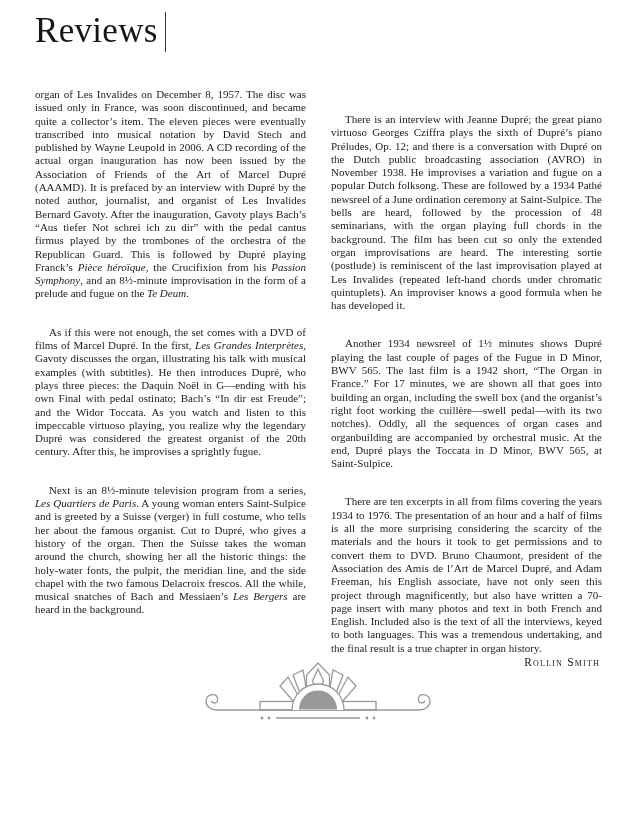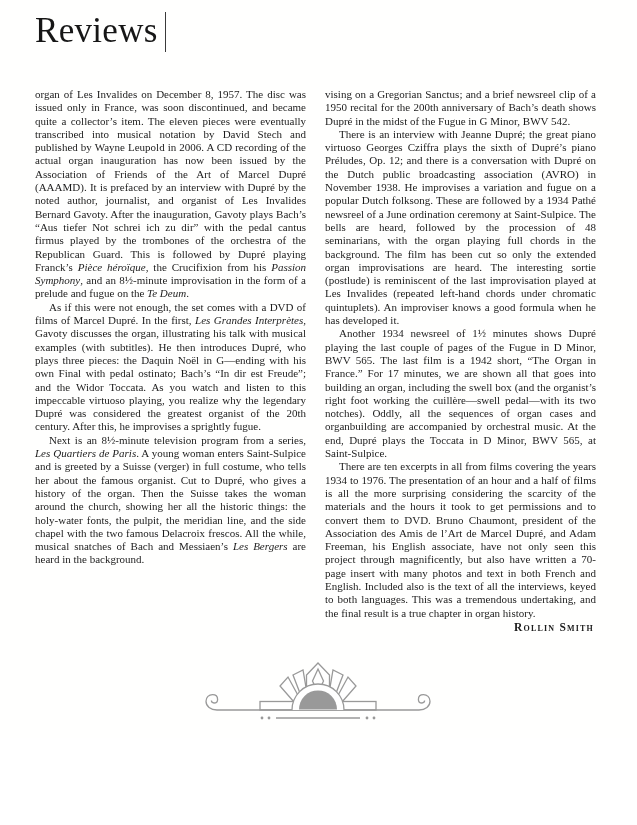--- a/index.html
+++ b/index.html
@@ -38,46 +38,46 @@
     background: #3a3a3a;
     margin-left: 7px;
     margin-bottom: -4px;
   }
   .columns {
     position: absolute;
     left: 35px;
     top: 88px;
     width: 567px;
     display: flex;
-    gap: 19px;
+    gap: 25px;
   }
   .column {
     width: 271px;
     font-size: 11px;
     line-height: 13.3px;
     text-align: justify;
     text-justify: inter-word;
   }
   .column p {
     margin: 0;
   }
   .column p.indent {
     text-indent: 14px;
+    margin-top: 25px;
   }
   .column i {
     font-style: italic;
   }
   .signature {
     text-align: right;
     font-variant: small-caps;
     letter-spacing: 1.2px;
     margin-top: 1px;
     padding-right: 2px;
     font-size: 11.5px;
-    font-weight: bold;
   }
   .ornament {
     position: absolute;
     left: 203px;
     top: 644px;
     width: 230px;
     height: 85px;
   }
   .footer {
     position: absolute;
@@ -106,21 +106,20 @@
   </div>
 
   <div class="columns">
     <div class="column" id="col-left">
         <p><span>organ of Les Invalides on December 8, 1957. The disc was issued only in France, was soon discontinued, and became quite a collector’s item. The eleven pieces were eventually transcribed into musical notation by David Stech and published by Wayne Leupold in 2006. A CD recording of the actual organ inauguration has now been issued by the Association of Friends of the Art of Marcel Dupré (AAAMD). It is prefaced by an interview with Dupré by the noted author, journalist, and organist of Les Invalides Bernard Gavoty. After the inauguration, Gavoty plays Bach’s “Aus tiefer Not schrei ich zu dir” with the pedal cantus firmus played by the trombones of the orchestra of the Republican Guard. This is followed by Dupré playing Franck’s </span><i>Pièce héroïque</i><span>, the Crucifixion from his </span><i>Passion Symphony</i><span>, and an 8½-minute improvisation in the form of a prelude and fugue on the </span><i>Te Deum</i><span>.</span></p>
         <p class="indent"><span>As if this were not enough, the set comes with a DVD of films of Marcel Dupré. In the first, </span><i>Les Grandes Interprètes</i><span>, Gavoty discusses the organ, illustrating his talk with musical examples (with subtitles). He then introduces Dupré, who plays three pieces: the Daquin Noël in G—ending with his own Final with pedal ostinato; Bach’s “In dir est Freude”; and the Widor Toccata. As you watch and listen to this impeccable virtuoso playing, you realize why the legendary Dupré was considered the greatest organist of the 20th century. After this, he improvises a sprightly fugue.</span></p>
         <p class="indent"><span>Next is an 8½-minute television program from a series, </span><i>Les Quartiers de Paris</i><span>. A young woman enters Saint-Sulpice and is greeted by a Suisse (verger) in full costume, who tells her about the famous organist. Cut to Dupré, who gives a history of the organ. Then the Suisse takes the woman around the church, showing her all the historic things: the holy-water fonts, the pulpit, the meridian line, and the side chapel with the two famous Delacroix frescos. All the while, musical snatches of Bach and Messiaen’s </span><i>Les Bergers</i><span> are heard in the background.</span></p>
       </div>
     <div class="column" id="col-right">
 
-    <p><span>vising on a Gregorian Sanctus; and a brief newsreel clip of a 1950 recital for the 200th anniversary of Bach’s death shows Dupré in the midst of the Fugue in G Minor, BWV 542.</span></p>
         <p class="indent"><span>There is an interview with Jeanne Dupré; the great piano virtuoso Georges Cziffra plays the sixth of Dupré’s piano Préludes, Op. 12; and there is a conversation with Dupré on the Dutch public broadcasting association (AVRO) in November 1938. He improvises a variation and fugue on a popular Dutch folksong. These are followed by a 1934 Pathé newsreel of a June ordination ceremony at Saint-Sulpice. The bells are heard, followed by the procession of 48 seminarians, with the organ playing full chords in the background. The film has been cut so only the extended organ improvisations are heard. The interesting sortie (postlude) is reminiscent of the last improvisation played at Les Invalides (repeated left-hand chords under chromatic quintuplets). An improviser knows a good formula when he has developed it.</span></p>
         <p class="indent"><span>Another 1934 newsreel of 1½ minutes shows Dupré playing the last couple of pages of the Fugue in D Minor, BWV 565. The last film is a 1942 short, “The Organ in France.” For 17 minutes, we are shown all that goes into building an organ, including the swell box (and the organist’s right foot working the cuillère—swell pedal—with its two notches). Oddly, all the sequences of organ cases and organbuilding are accompanied by orchestral music. At the end, Dupré plays the Toccata in D Minor, BWV 565, at Saint-Sulpice.</span></p>
         <p class="indent"><span>There are ten excerpts in all from films covering the years 1934 to 1976. The presentation of an hour and a half of films is all the more surprising considering the scarcity of the materials and the hours it took to get permissions and to convert them to DVD. Bruno Chaumont, president of the Association des Amis de l’Art de Marcel Dupré, and Adam Freeman, his English associate, have not only seen this project through magnificently, but also have written a 70-page insert with many photos and text in both French and English. Included also is the text of all the interviews, keyed to both languages. This was a tremendous undertaking, and the final result is a true chapter in organ history.</span></p>
         <div class="signature">Rollin Smith</div>
       </div>
   </div>
 
   <svg class="ornament" viewBox="0 0 230 85" xmlns="http://www.w3.org/2000/svg" fill="none" stroke="#999999" stroke-width="1.3">
 
     <polygon points="91,58 77,42 85,33 97,55" fill="#ffffff"></polygon>

